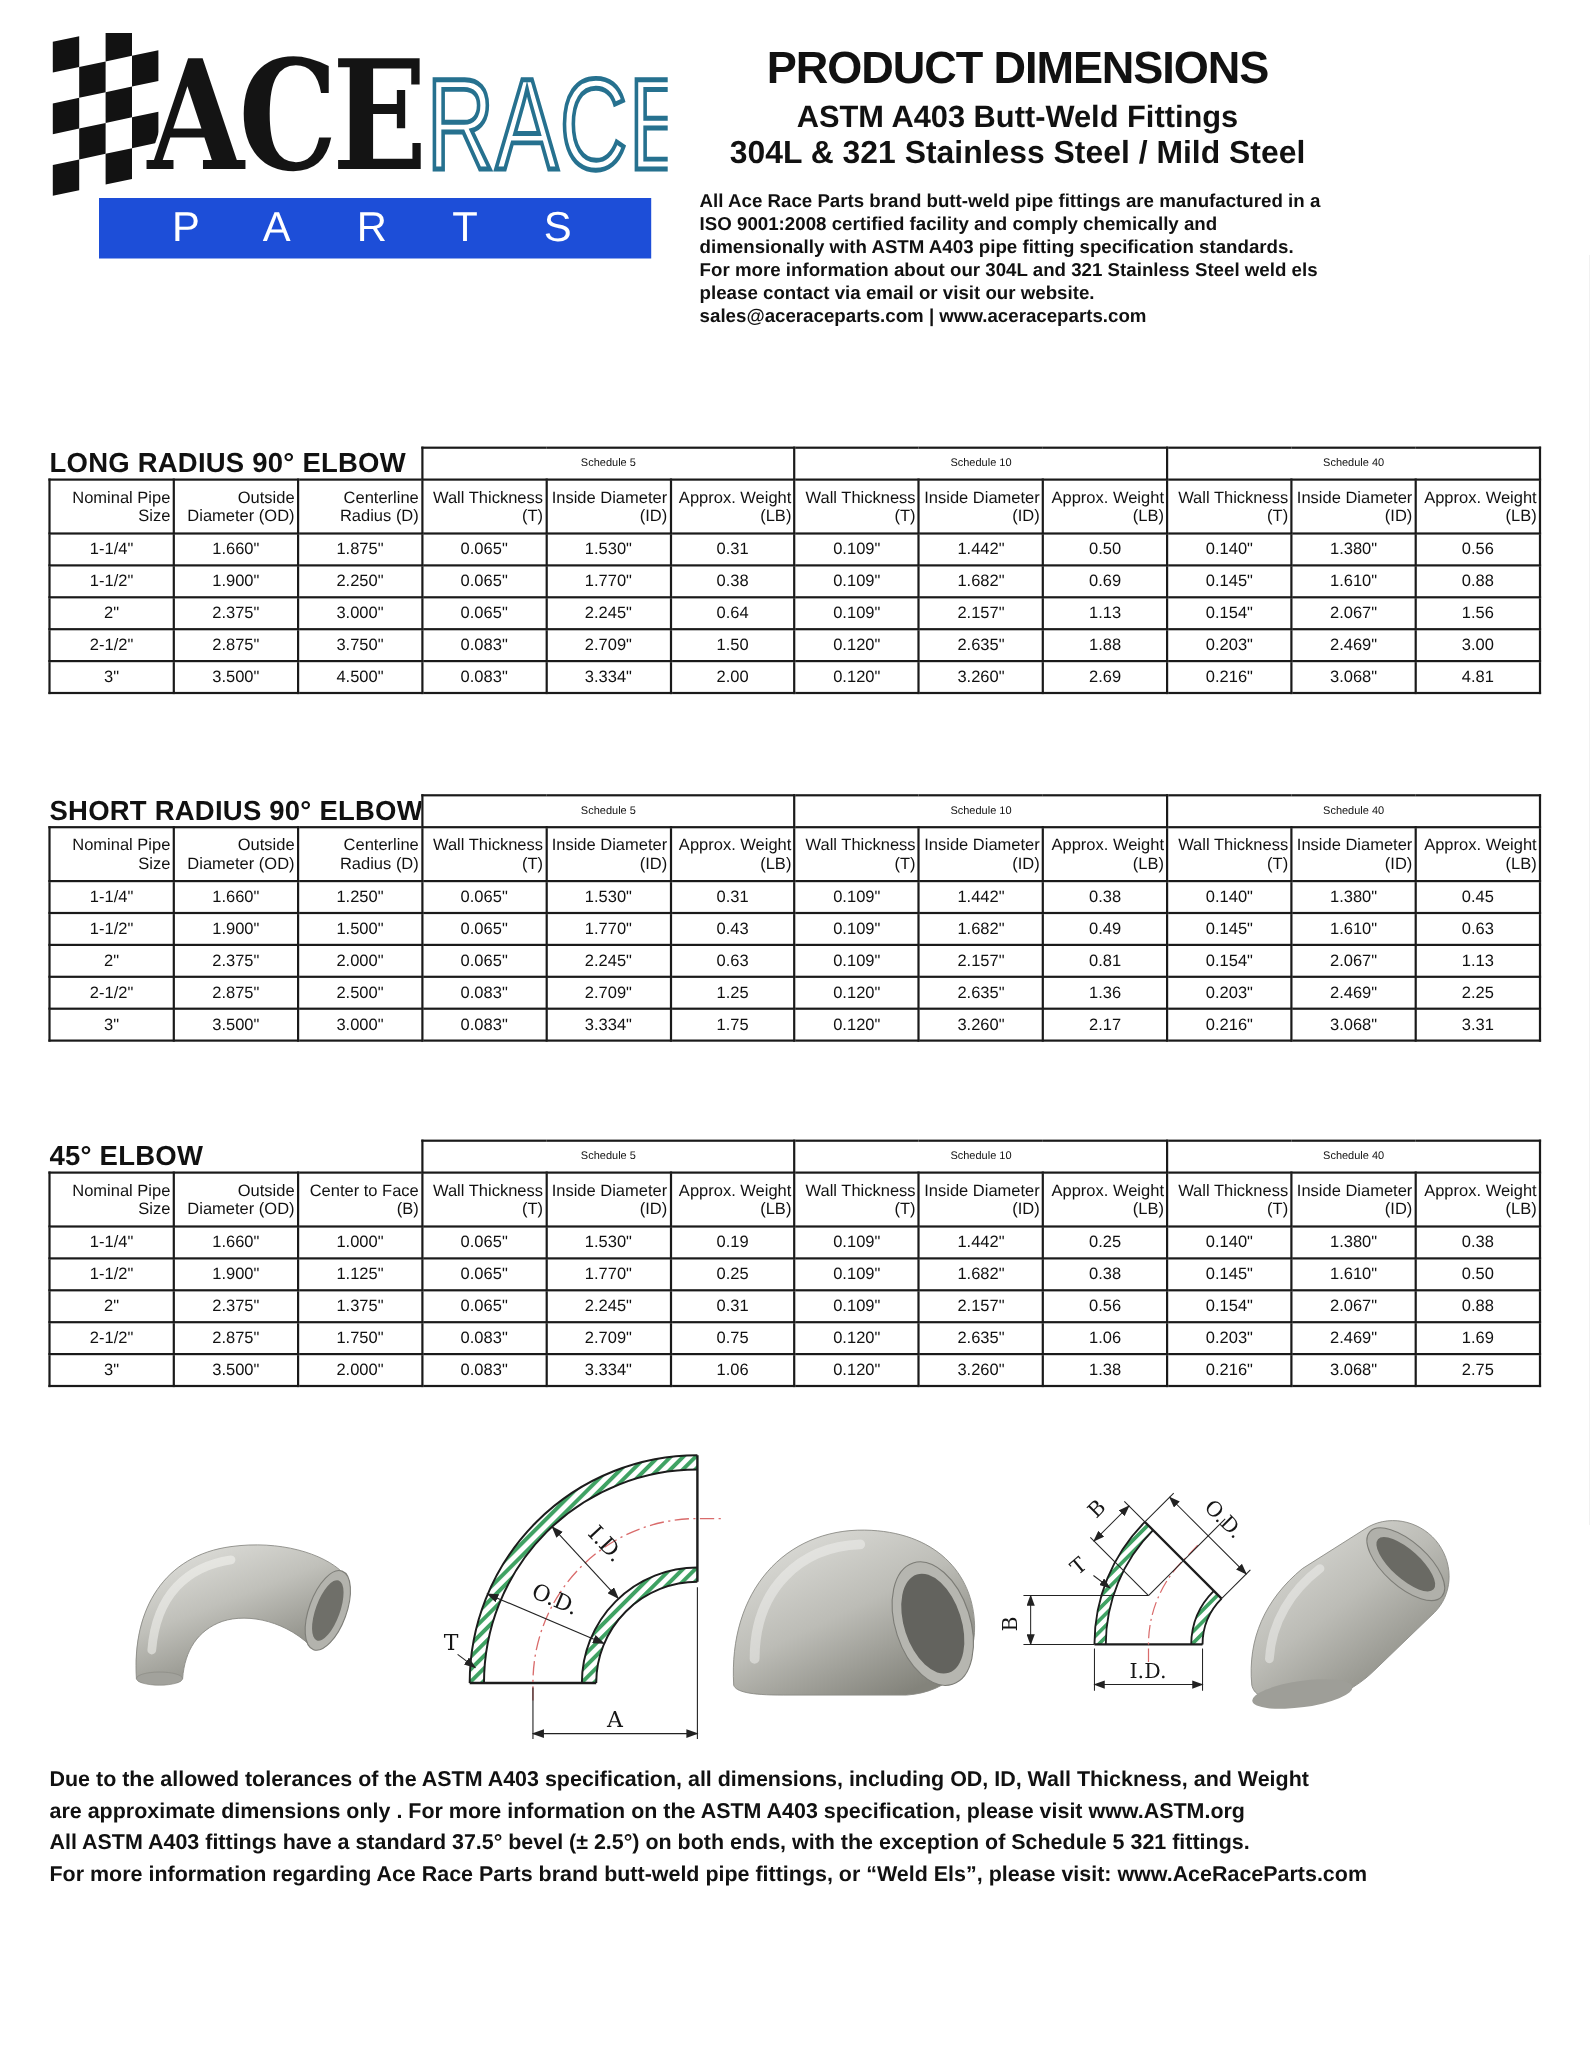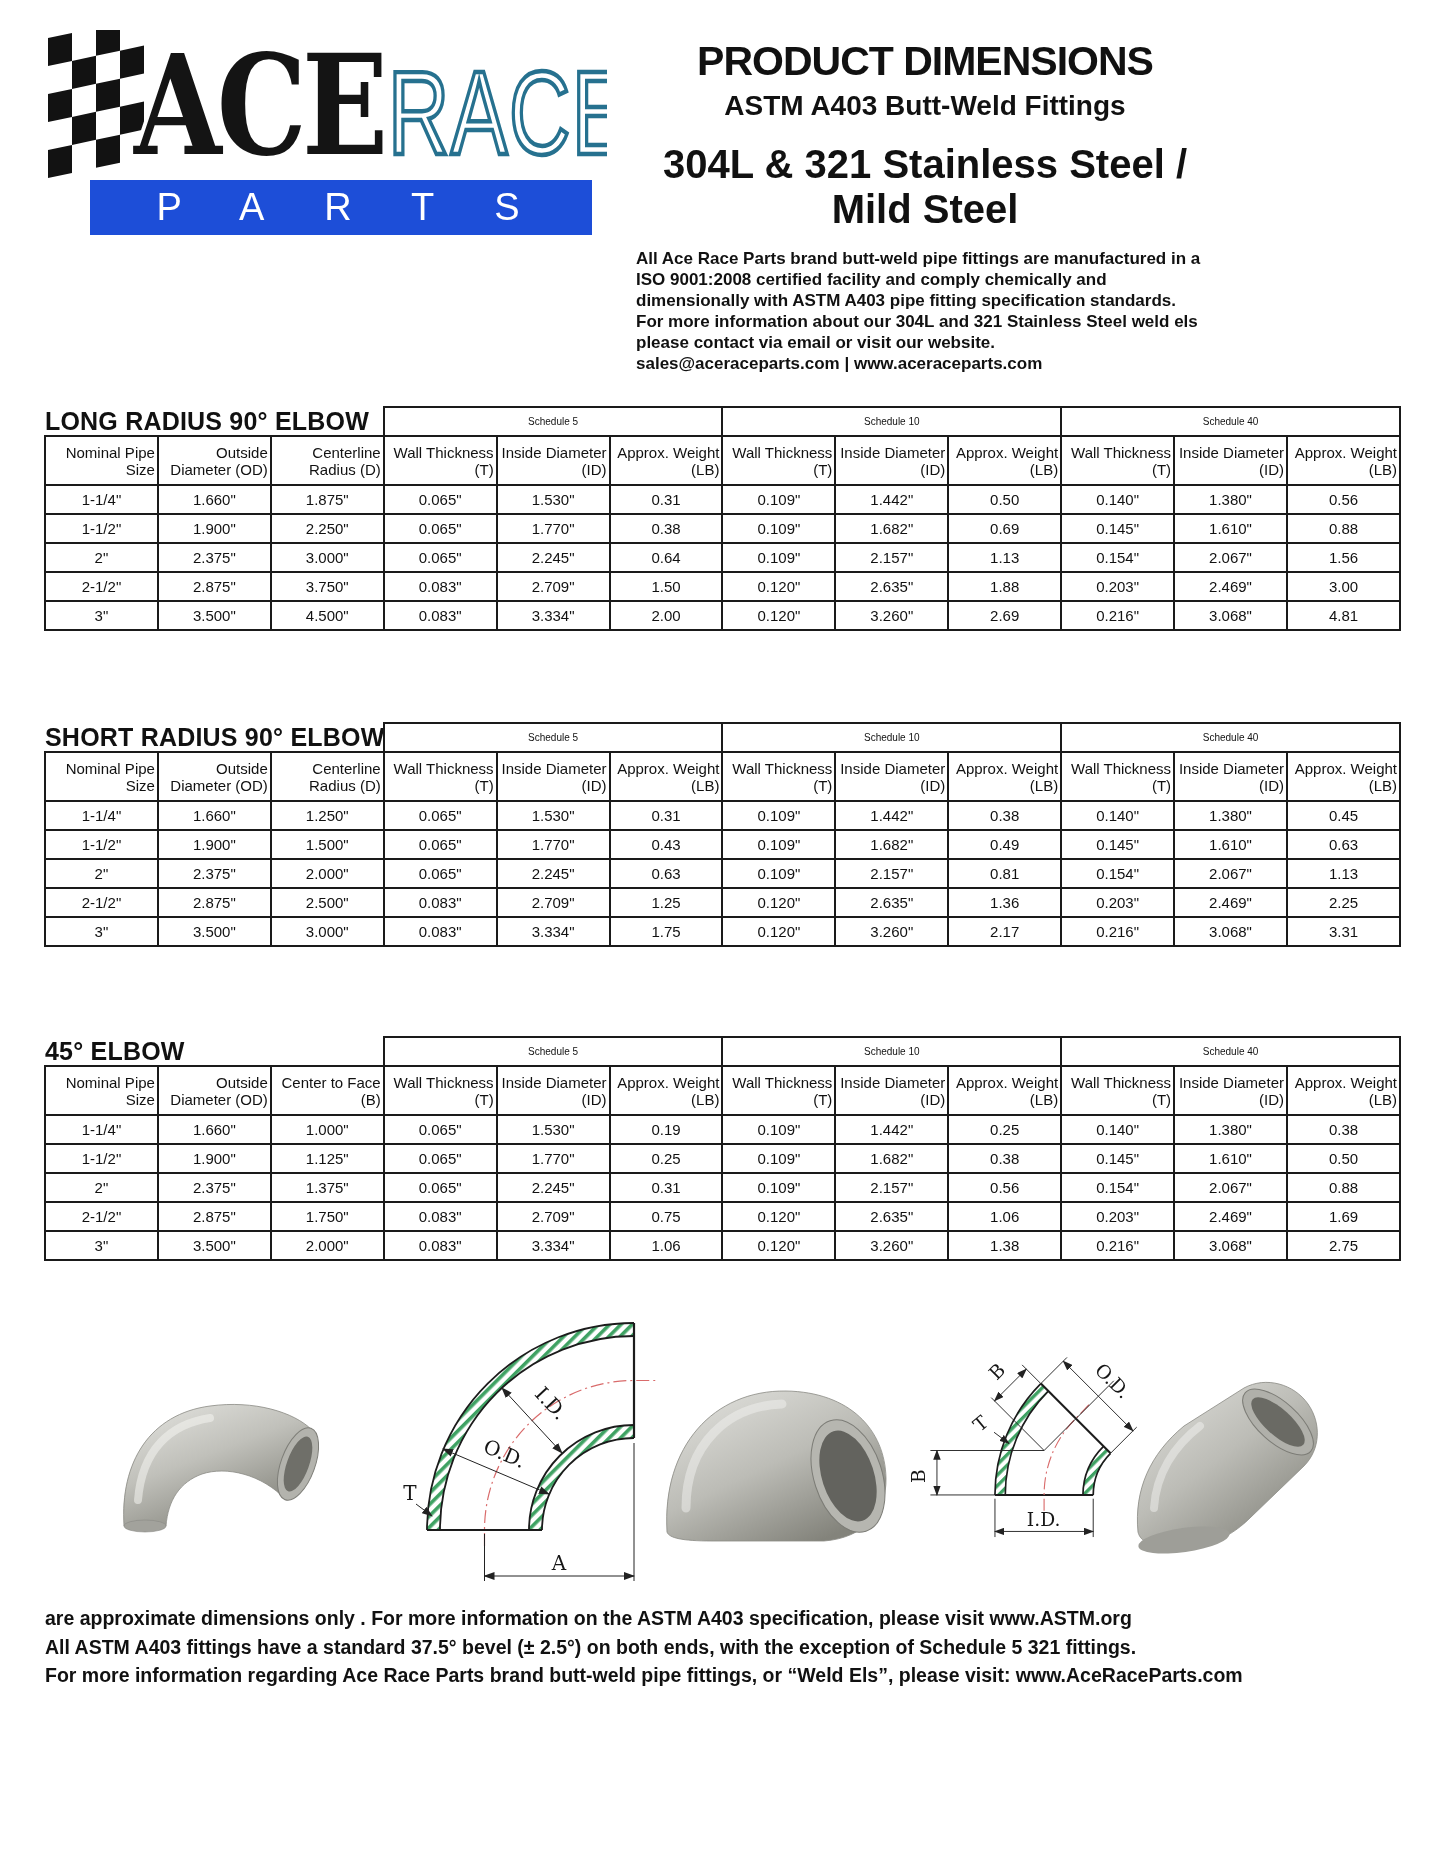--- a/index.html
+++ b/index.html
@@ -9,21 +9,21 @@
   
   .logo-wrap{position:absolute;left:42px;top:30px;width:565px;height:210px;}
   .logo-svg{position:absolute;left:0;top:0;}
   .parts-bar{position:absolute;left:48px;top:150px;width:502px;height:55px;
              display:block;text-align:center;}
   .parts-bar span{color:#fff;font-size:38px;line-height:55px;letter-spacing:60px;
                   padding-left:54px;font-weight:400;}
   .head-right{position:absolute;left:636px;top:38px;width:578px;text-align:center;}
   .head-title{font-size:41px;font-weight:bold;letter-spacing:-1px;line-height:46px;}
   .head-sub1{font-size:28px;font-weight:bold;margin-top:6px;}
-  .head-sub2{font-size:40px;font-weight:bold;margin-top:20px;}
+  .head-sub2{font-size:29px;font-weight:bold;margin-top:1px;}
   .head-desc{margin-top:16px;text-align:left;font-size:17px;font-weight:bold;
              line-height:21px;width:566px;}
 
   
   .tblock{position:absolute;left:44px;}
   table.dims{border-collapse:collapse;table-layout:fixed;width:1357px;}
   table.dims td{border:2px solid #1a1a1a;text-align:center;vertical-align:middle;
                 font-size:15px;padding:0 2px;overflow:hidden;}
   table.dims td.corner{border:none;text-align:left;vertical-align:bottom;padding:0;}
   .tbl-title{font-size:25px;font-weight:bold;white-space:nowrap;line-height:28px;
@@ -506,18 +506,19 @@
     </defs>
     <path d="M 40 164 C 36 122 52 86 86 58 L 146 20 C 168 8 196 16 210 36
              C 224 56 222 82 206 98 L 152 150 C 128 174 96 184 68 180 C 48 176 42 172 40 164 Z" fill="url(#p5g)" stroke="#8a8a84" stroke-width="0.8"></path>
     <ellipse cx="180" cy="54" rx="20" ry="44" transform="rotate(-48 180 54)" fill="#b0b0aa" stroke="#7c7c76"></ellipse>
     <ellipse cx="180" cy="54" rx="13" ry="34" transform="rotate(-48 180 54)" fill="#6a6a64"></ellipse>
     <ellipse cx="86" cy="172" rx="46" ry="12" transform="rotate(-8 86 172)" fill="#9e9e98"></ellipse>
     <path d="M 56 140 C 58 106 76 78 102 58" stroke="#f2f2ef" stroke-width="8" opacity="0.5" fill="none" stroke-linecap="round"></path>
   </svg>
 
   <div class="footer">
+    <div>Due to the allowed tolerances of the ASTM A403 specification, all dimensions, including OD, ID, Wall Thickness, and Weight</div>
     <div>are approximate dimensions only . For more information on the ASTM A403 specification, please visit www.ASTM.org</div>
     <div>All ASTM A403 fittings have a standard 37.5° bevel (± 2.5°) on both ends, with the exception of Schedule 5 321 fittings.</div>
     <div>For more information regarding Ace Race Parts brand butt-weld pipe fittings, or “Weld Els”, please visit: www.AceRaceParts.com</div>
   </div>
 
 </div>
 
 </body></html>

